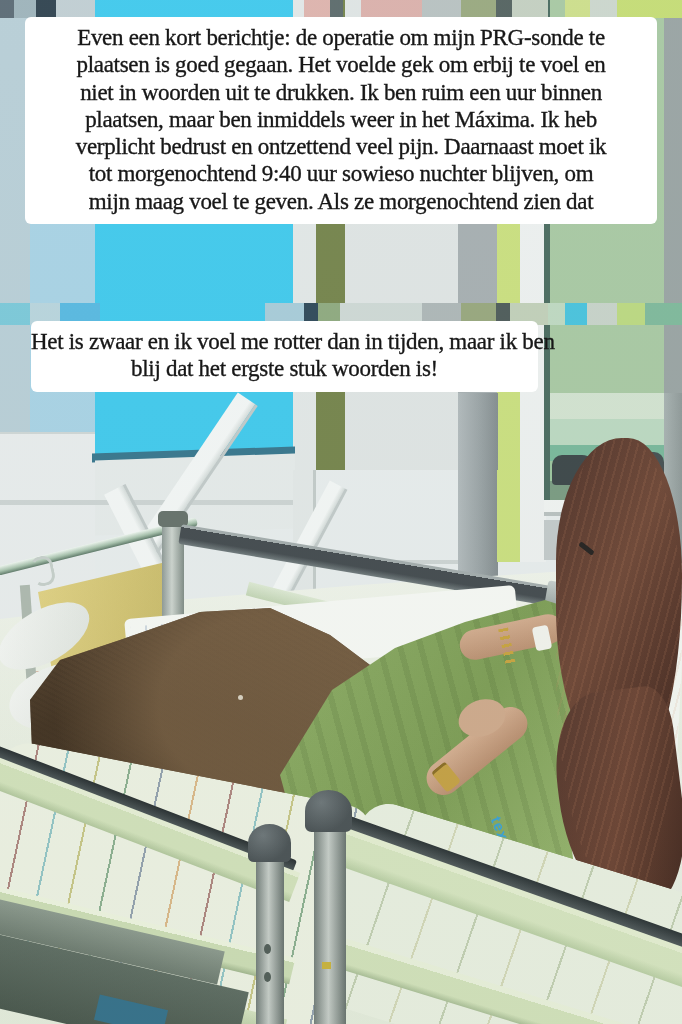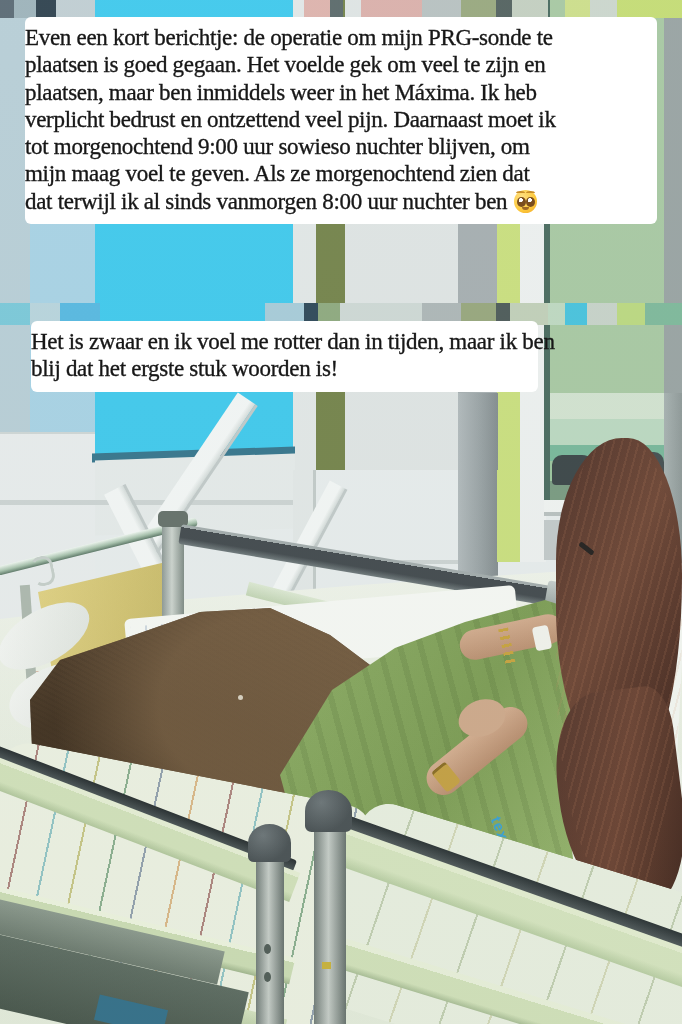--- a/index.html
+++ b/index.html
@@ -117,21 +117,21 @@
   .holeA1{left:264px;top:944px;width:7px;height:10px;z-index:19;border-radius:50%;background:#515c57;}
   .holeA2{left:264px;top:972px;width:7px;height:10px;z-index:19;border-radius:50%;background:#515c57;}
   .label-b{left:322px;top:962px;width:9px;height:7px;z-index:19;background:#c9b23c;}
   .floor-teal{left:30px;top:968px;width:100px;height:52px;z-index:19;background:#2e7386;transform:rotate(12deg);}
   .frame1{left:-16px;top:924px;width:240px;height:34px;z-index:19;transform:rotate(13deg);background:linear-gradient(180deg,#8c998d,#6d7a6f);}
   .frame2{left:-16px;top:962px;width:260px;height:72px;z-index:20;transform:rotate(13deg);background:linear-gradient(180deg,#5e6c62,#49564c);}
   .teal2{left:96px;top:1002px;width:70px;height:26px;z-index:21;background:#35708a;transform:rotate(13deg);}
   .tone{left:0;top:0;width:682px;height:1024px;z-index:24;pointer-events:none;background:linear-gradient(180deg,rgba(190,230,240,.05),rgba(120,150,130,.05));}
 
   
-  .msg{z-index:30;background:#ffffff;border-radius:6px;text-align:left;color:#171717;padding:7px 0 9px;}
+  .msg{z-index:30;background:#ffffff;border-radius:6px;text-align:center;color:#171717;padding:7px 0 9px;}
   .box1{left:25px;top:17px;width:632px;}
   .box2{left:31px;top:321px;width:507px;}
   .msg .lines{position:relative;width:100%;}
   .msg .line{position:relative;white-space:nowrap;font-size:23px;line-height:27.3px;letter-spacing:-0.3px;-webkit-text-stroke:.35px #1a1a1a;}
   
   .emoji{position:relative;display:inline-block;width:23px;height:23px;margin-left:7px;vertical-align:-4px;border-radius:50%;
     background:radial-gradient(circle at 35% 30%,#ffe082,#fdc93b 60%,#f0a429);-webkit-text-stroke:0;}
   .emoji i{position:absolute;display:block;}
   .emoji .ey{width:9px;height:10px;top:7px;border-radius:50%;background:radial-gradient(circle at 42% 32%,#ffffff 0 22%,#7a4d1e 26% 75%,#5b3715);}
   .emoji .ey.l{left:2.5px;} .emoji .ey.r{right:2.5px;}
@@ -222,26 +222,26 @@
   <div class="label-b"></div>
   <div class="floor-teal"></div>
   <div class="frame1"></div>
   <div class="frame2"></div>
   <div class="teal2"></div>
   <div class="tone"></div>
 
   <div class="msg box1">
     <div class="lines">
         <div class="line">Even een kort berichtje: de operatie om mijn PRG-sonde te</div>
-        <div class="line">plaatsen is goed gegaan. Het voelde gek om veel te zijn en</div>
+        <div class="line">plaatsen is goed gegaan. Het voelde gek om erbij te voel en</div>
+        <div class="line">niet in woorden uit te drukken. Ik ben ruim een uur binnen</div>
         <div class="line">plaatsen, maar ben inmiddels weer in het Máxima. Ik heb</div>
         <div class="line">verplicht bedrust en ontzettend veel pijn. Daarnaast moet ik</div>
-        <div class="line">tot morgenochtend 9:00 uur sowieso nuchter blijven, om</div>
+        <div class="line">tot morgenochtend 9:40 uur sowieso nuchter blijven, om</div>
         <div class="line">mijn maag voel te geven. Als ze morgenochtend zien dat</div>
-        <div class="line">dat terwijl ik al sinds vanmorgen 8:00 uur nuchter ben<span class="emoji"><i class="eb l"></i><i class="eb r"></i><i class="ey l"></i><i class="ey r"></i><i class="mo"></i></span></div>
       </div>
   </div>
   <div class="msg box2">
     <div class="lines">
         <div class="line">Het is zwaar en ik voel me rotter dan in tijden, maar ik ben</div>
         <div class="line">blij dat het ergste stuk woorden is!</div>
       </div>
   </div>
 
 </div>

